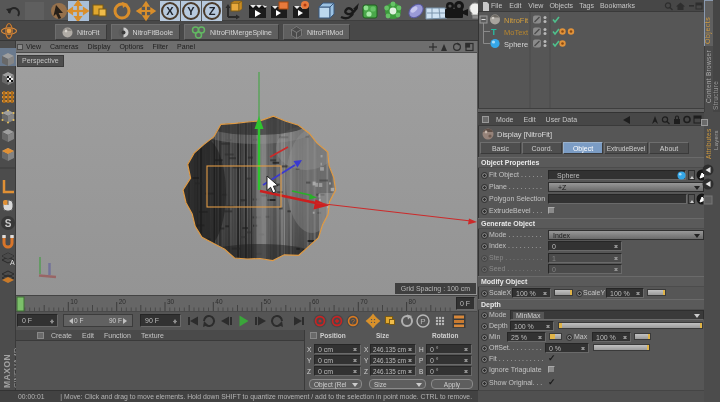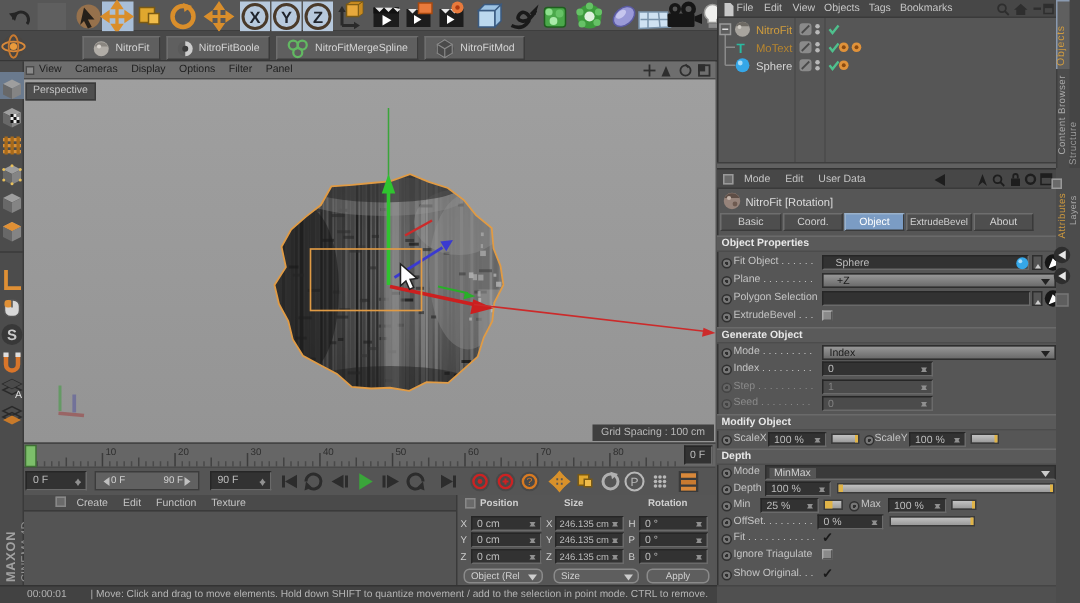--- a/index.html
+++ b/index.html
@@ -771,21 +771,21 @@
   </svg>
 </div>
 
 <div class="a" style="left:478px;top:126px;width:226px;height:16px;">
   <svg class="a" style="left:4px;top:2px;" width="12" height="12">
       <circle cx="6" cy="6" r="5.5" fill="#96837a"></circle>
       <path d="M1,4 a5.5,5.5 0 0 1 10,0 z" fill="#5e4e46"></path>
       <circle cx="4" cy="4" r="1.4" fill="#c4b4aa"></circle>
       <circle cx="8" cy="8" r="1.6" fill="#6e5a50"></circle>
     </svg>
-  <span class="a" style="left:19px;top:4px;font-size:7.5px;color:#dcdcdc;">NitroFit [Rotation]</span>
+  <span class="a" style="left:19px;top:4px;font-size:7.5px;color:#dcdcdc;">Display [NitroFit]</span>
 </div>
 
 <div class="a" style="left:478px;top:142px;width:226px;height:13px;font-size:7px;color:#d0d0d0;">
   <div class="a" style="left:2px;top:0;width:41px;height:12px;background:#4e4e4e;border:1px solid #3a3a3a;border-top-color:#6e6e6e;border-left-color:#6e6e6e;text-align:center;line-height:11px;">Basic</div>
   <div class="a" style="left:44px;top:0;width:40px;height:12px;background:#4e4e4e;border:1px solid #3a3a3a;border-top-color:#6e6e6e;border-left-color:#6e6e6e;text-align:center;line-height:11px;">Coord.</div>
   <div class="a" style="left:85px;top:0;width:40px;height:12px;background:#7b9cc4;border:1px solid #3a3a3a;border-top-color:#9ab2cc;border-left-color:#9ab2cc;text-align:center;line-height:11px;color:#fff;">Object</div>
   <div class="a" style="left:126px;top:0;width:44px;height:12px;background:#4e4e4e;border:1px solid #3a3a3a;border-top-color:#6e6e6e;border-left-color:#6e6e6e;text-align:center;line-height:11px;font-size:6.5px;">ExtrudeBevel</div>
   <div class="a" style="left:171px;top:0;width:40px;height:12px;background:#4e4e4e;border:1px solid #3a3a3a;border-top-color:#6e6e6e;border-left-color:#6e6e6e;text-align:center;line-height:11px;">About</div>
 </div>
 <div class="a" style="left:478px;top:157px;width:226px;height:11px;background:#5a5a5a;border-top:1px solid #6a6a6a;border-bottom:1px solid #4c4c4c;font-size:7px;line-height:9px;"><b style="color:#e8e8e8;margin-left:3px;">Object Properties</b></div>

